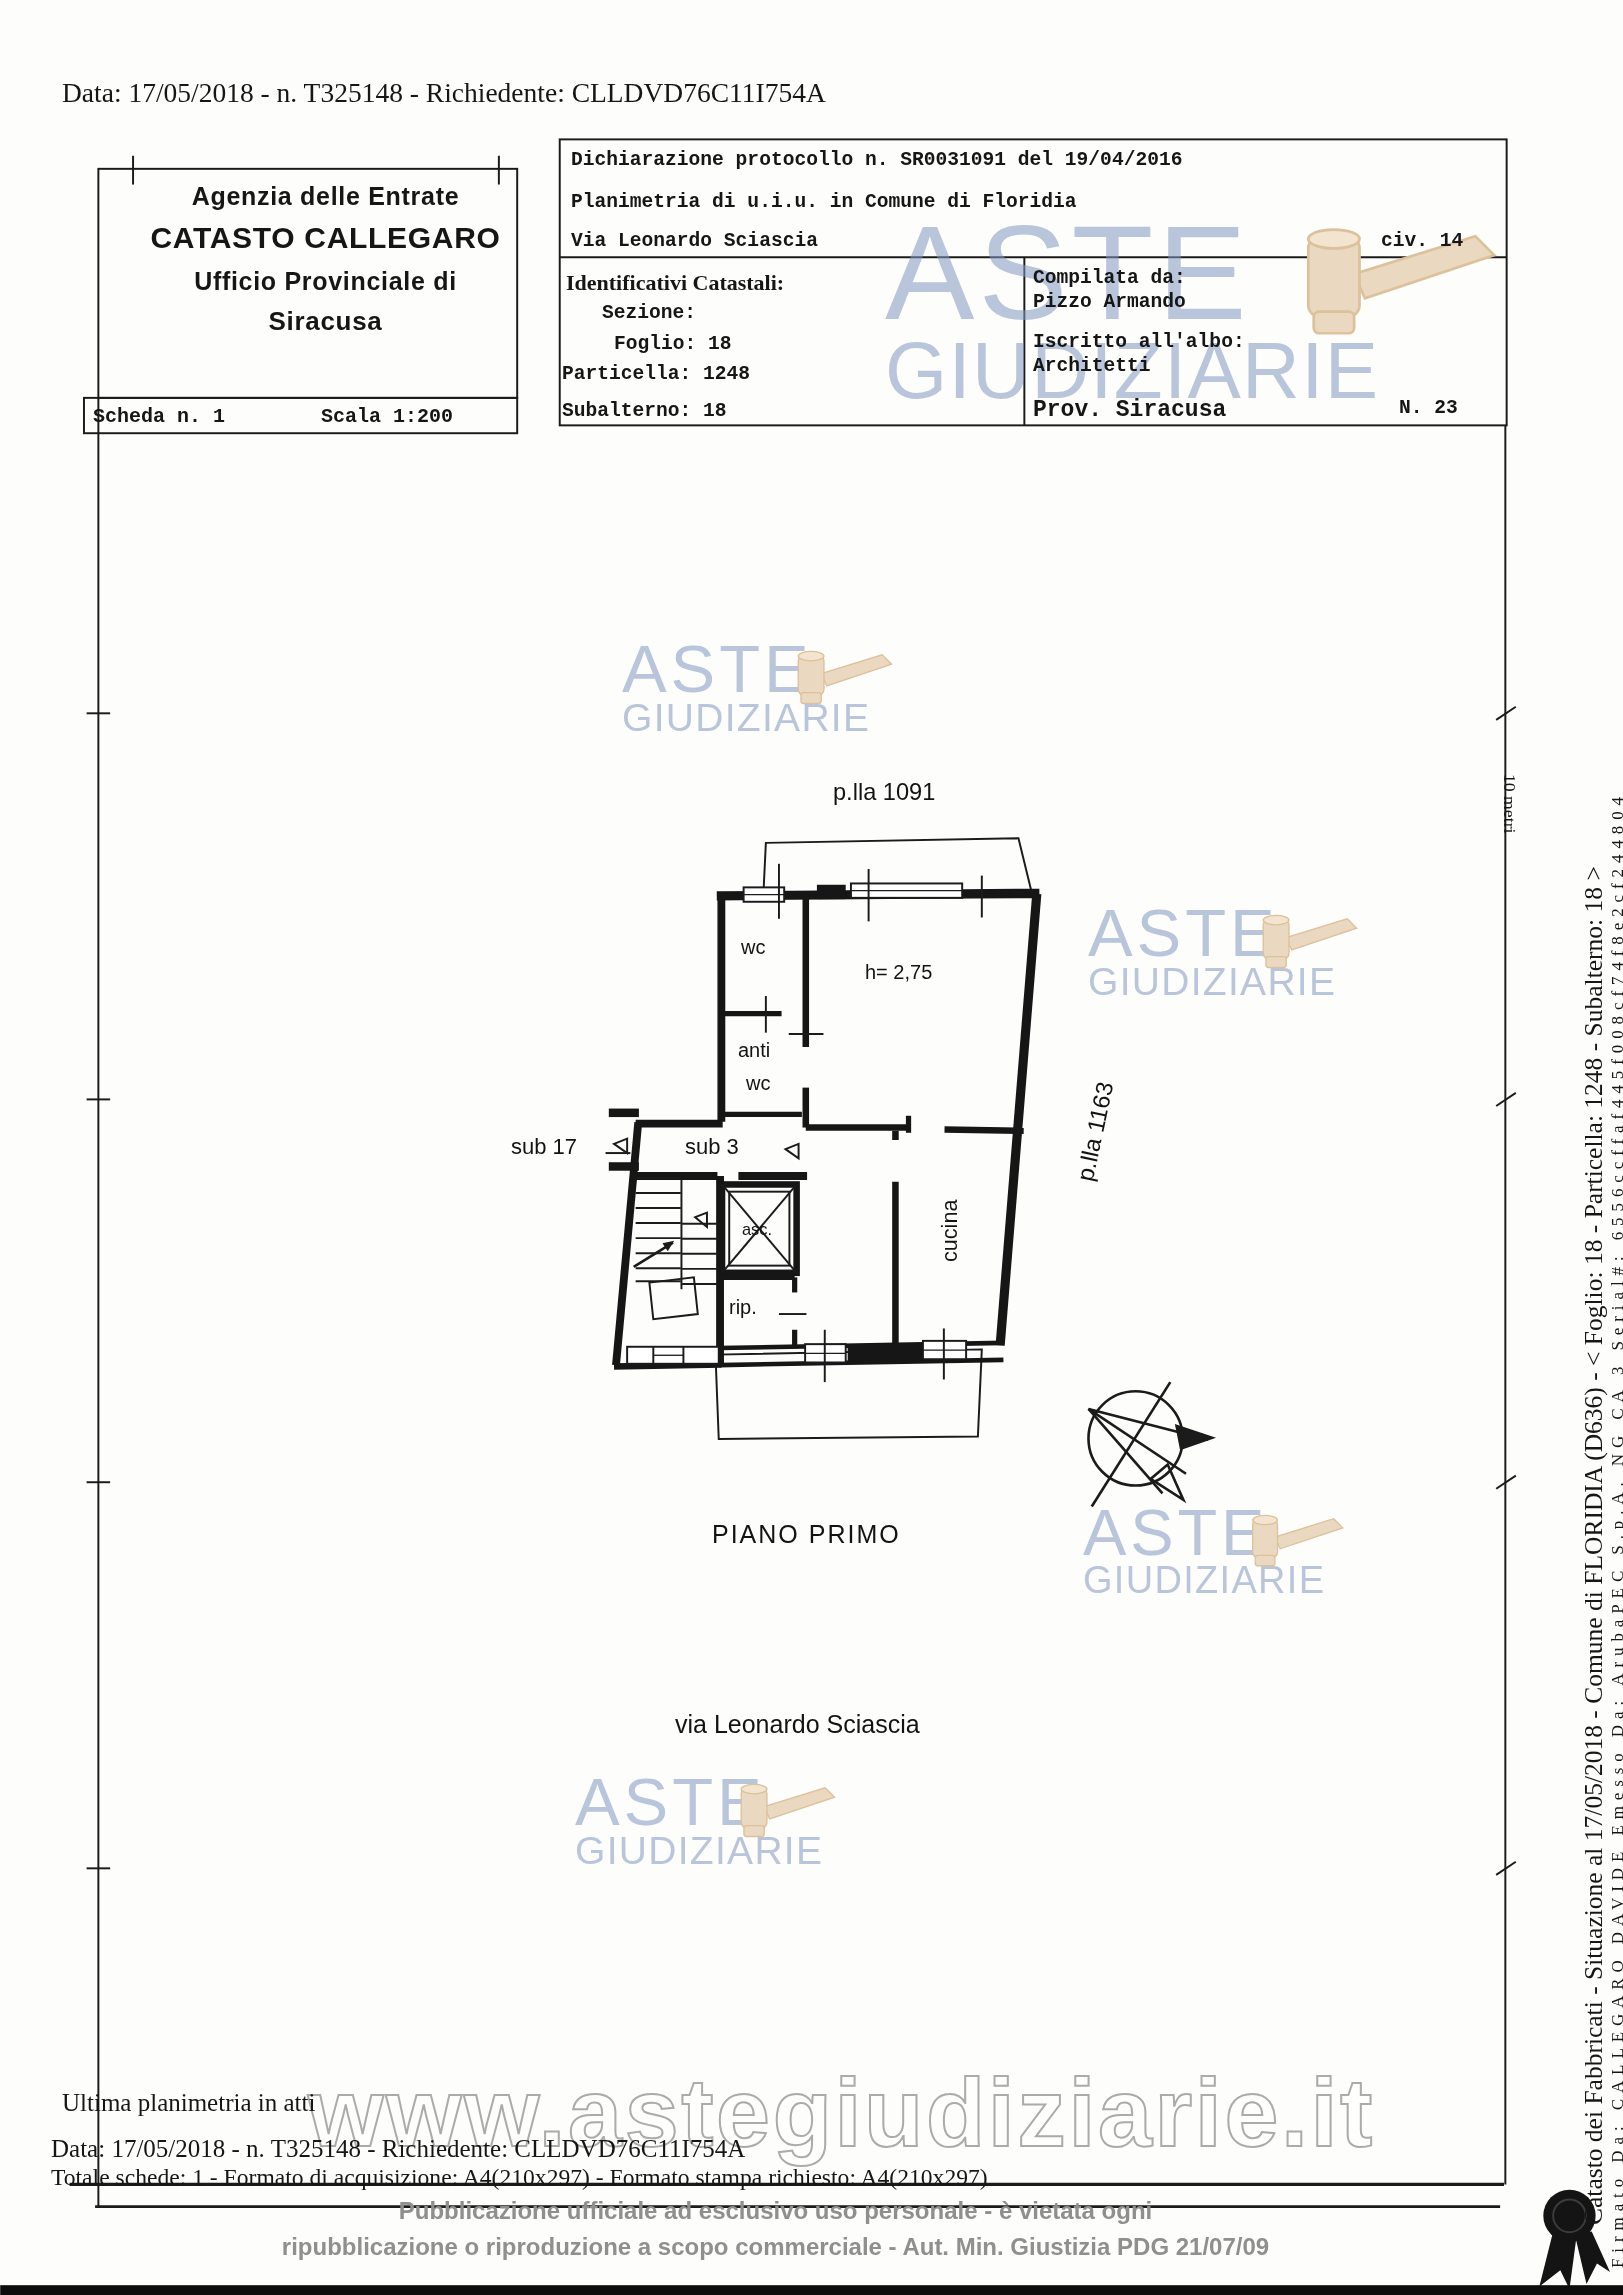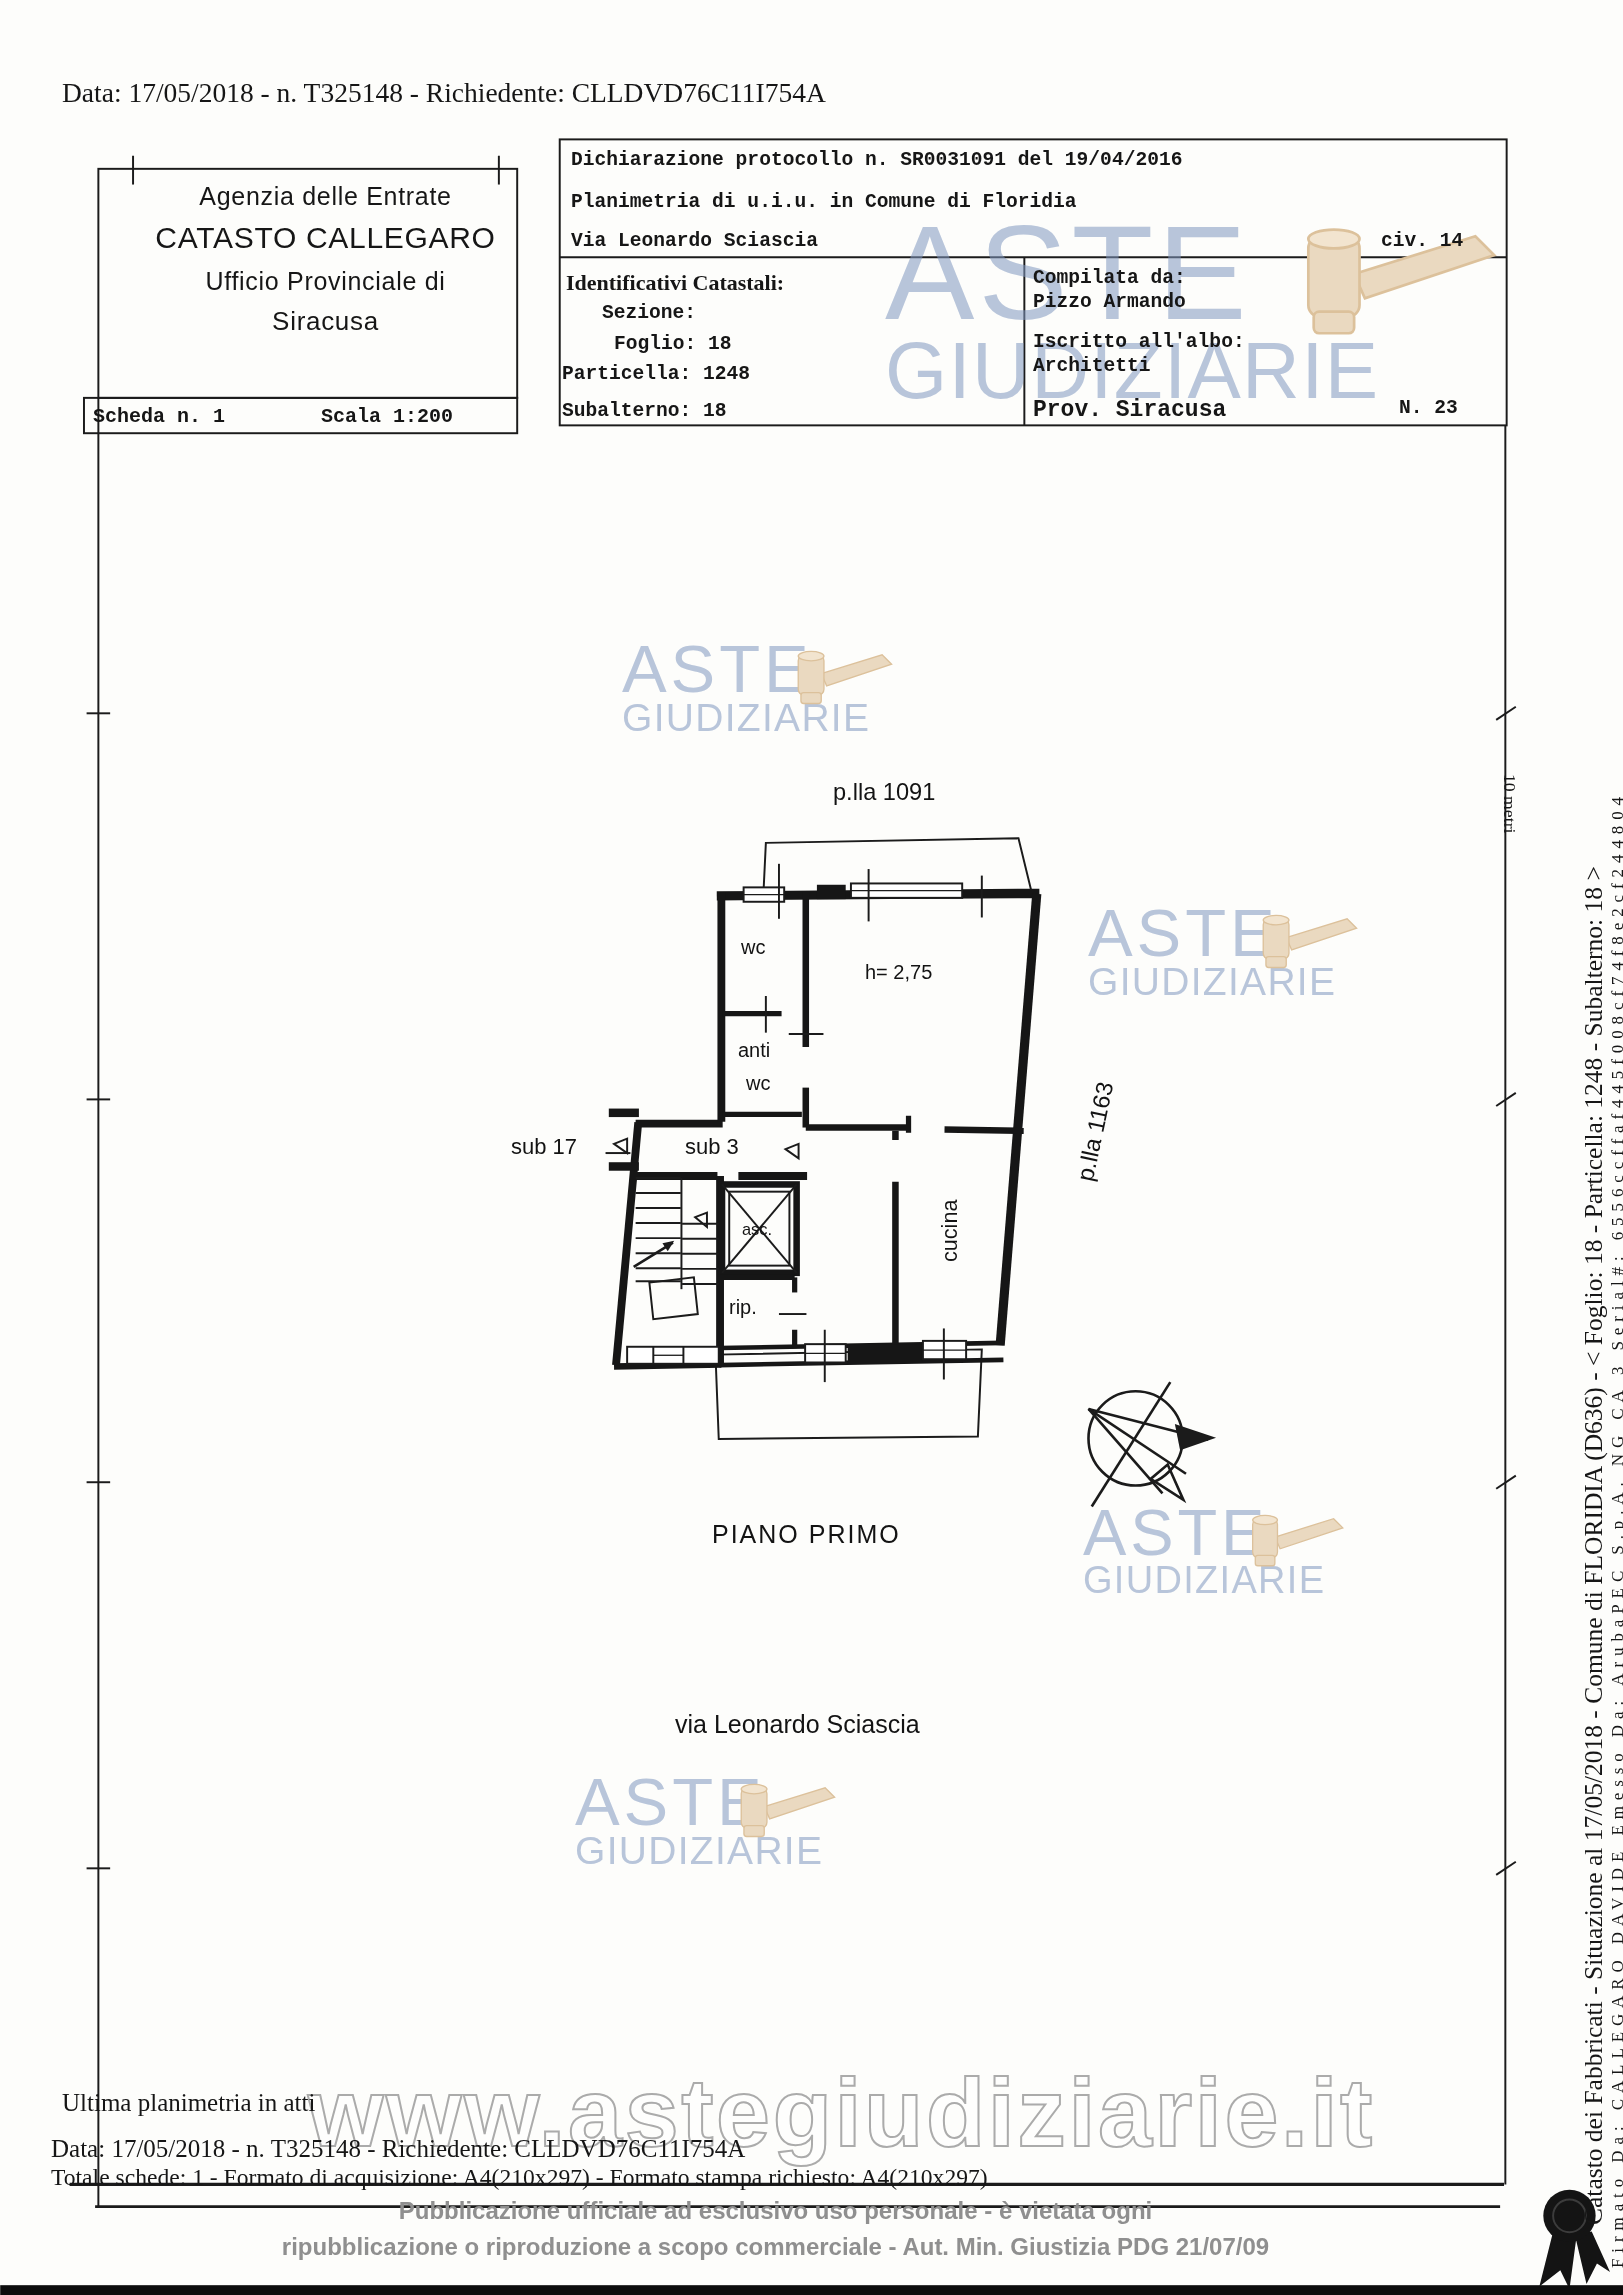--- a/index.html
+++ b/index.html
@@ -2,21 +2,21 @@
 <html style="font-size:10.5px"><head>
 <meta charset="utf-8">
 <style>
   html,body{margin:0;padding:0;background:#e8e8e8;}
   .page{position:relative;width:1624px;height:2295px;background:#fdfdfb;overflow:hidden;
         font-family:"Liberation Sans","DejaVu Sans",sans-serif;color:#161616;}
   .abs{position:absolute;white-space:nowrap;}
   .mono{font-family:"Liberation Mono","DejaVu Sans Mono",monospace;font-weight:600;}
   .serif{font-family:"Liberation Serif","DejaVu Serif",serif;}
   .sans{font-family:"Liberation Sans","DejaVu Sans",sans-serif;}
-  .agency{font-weight:400;text-align:center;width:455px;left:98px;letter-spacing:0.7px;}
+  .agency{font-weight:700;text-align:center;width:455px;left:98px;letter-spacing:0.7px;}
   .planlbl{color:#131313;}
   .vtext{transform:rotate(-90deg);transform-origin:0 0;}
   .vtext-down{transform:rotate(90deg);transform-origin:0 0;}
   .wm{color:rgba(128,152,192,0.55);line-height:0.92;}
   .wm .l1{letter-spacing:3.9px;}
   .wm .l2{letter-spacing:1.3px;}
   .wm-url{color:rgba(210,210,210,0.9);-webkit-text-fill-color:rgba(255,255,255,0.55);
           -webkit-text-stroke:2px rgba(150,150,150,0.8);letter-spacing:2.6px;
           font-family:"Liberation Sans","DejaVu Sans",sans-serif;font-weight:bold;}
   .footer-gray{color:#8f8f8f;font-weight:700;}

